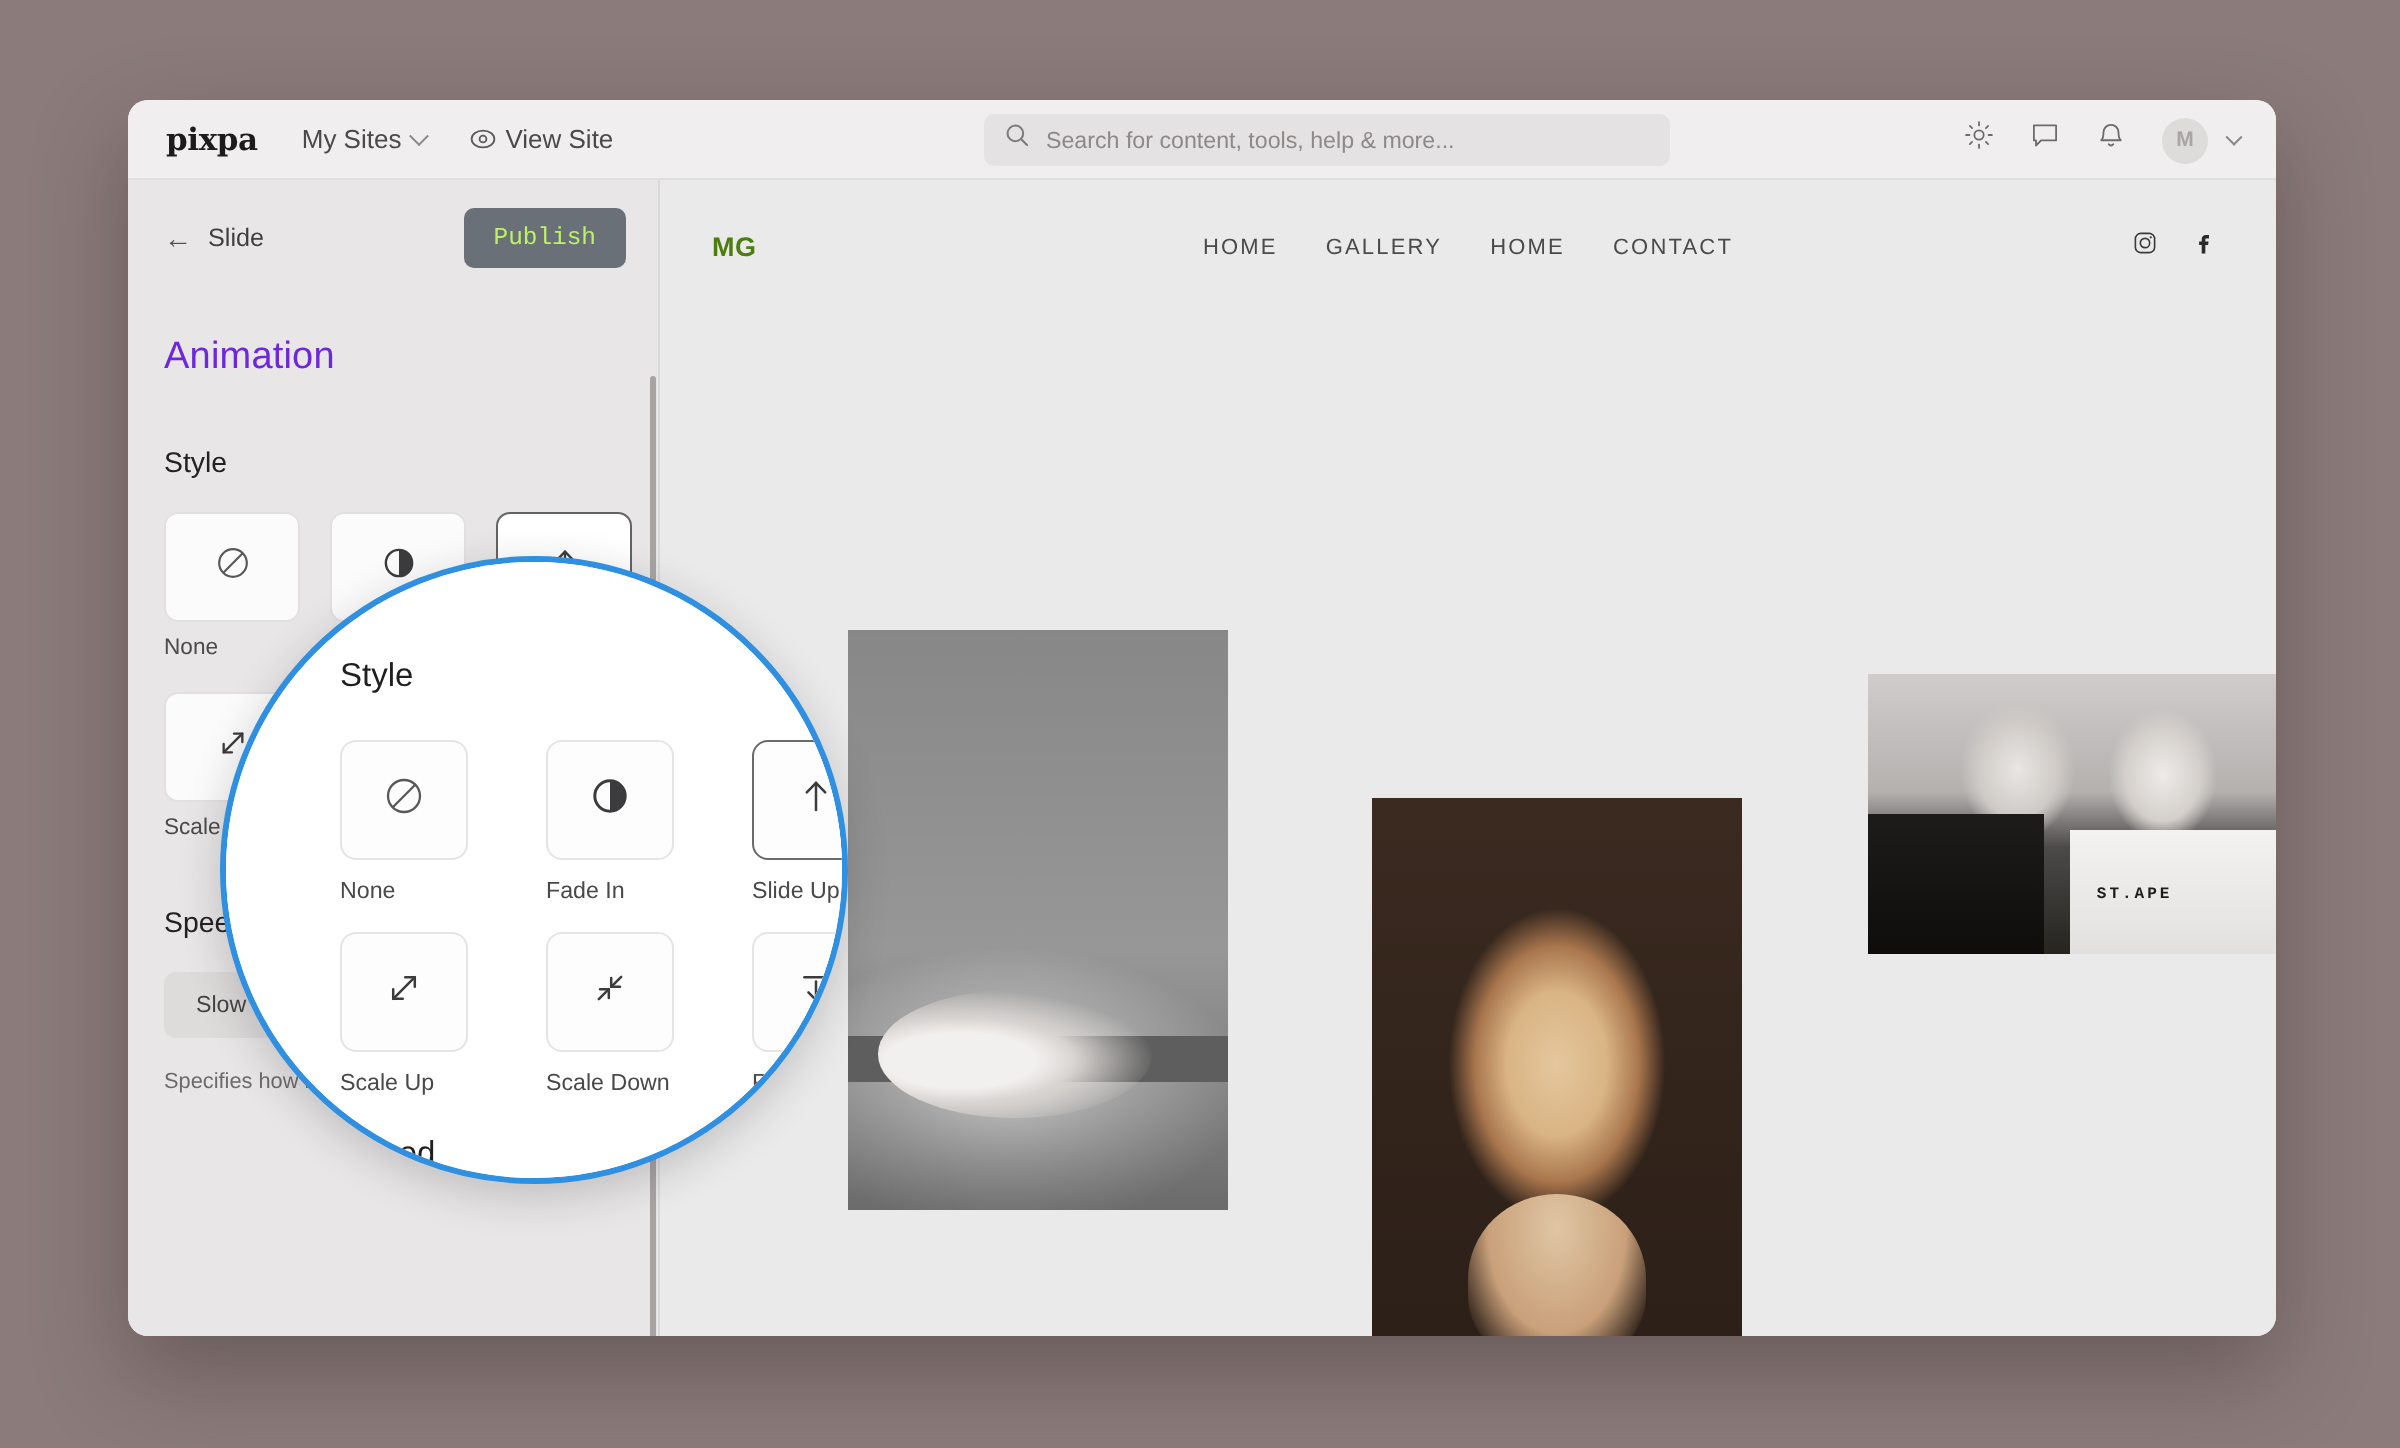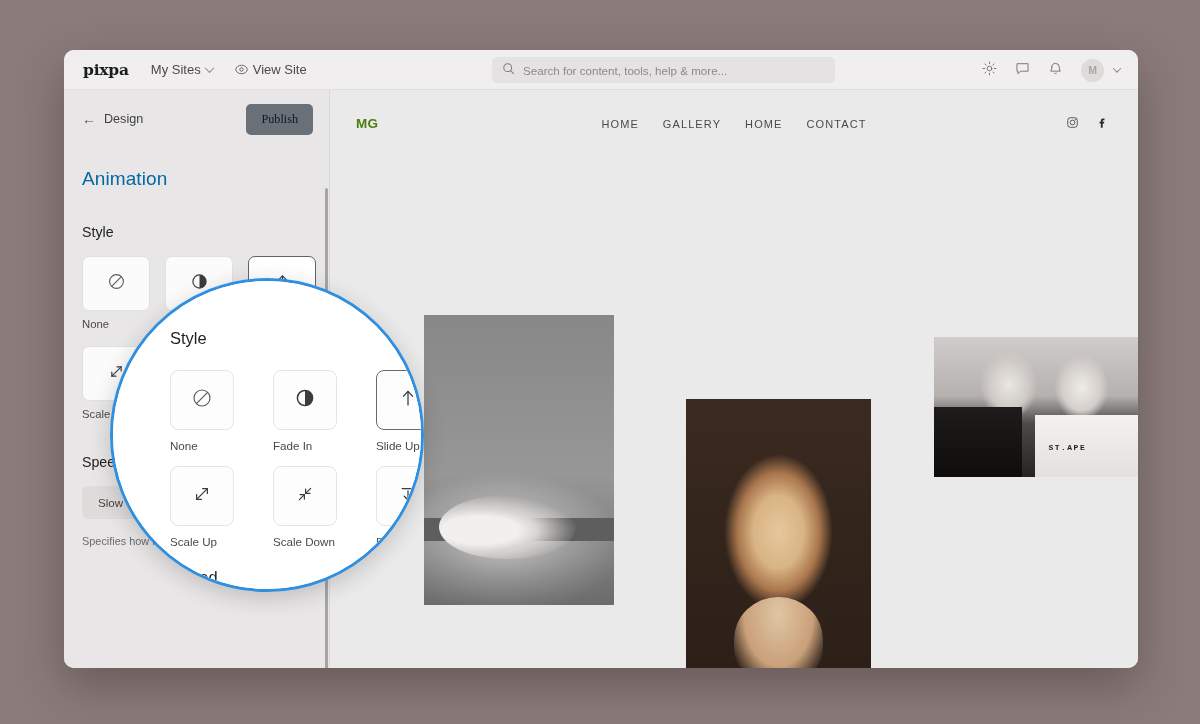--- a/index.html
+++ b/index.html
@@ -102,32 +102,32 @@
     padding: 0 16px 0 18px;
   }
   .back-link {
     display: flex; align-items: center; gap: 8px;
     font-size: 12.6px; color: #3f3f3f;
     cursor: pointer;
   }
   .arrow-l { font-size: 14px; color: #555; line-height: 1; }
   .publish {
     background: #697077;
-    color: #0f172a;
+    color: #bef264;
     border: none;
     border-radius: 5px;
     padding: 8px 15px;
     font-size: 12.2px;
-    font-family: Liberation Serif, serif;
+    font-family: Liberation Mono, monospace;
     cursor: pointer;
   }
   .sb-body { padding: 0 18px; }
   .sec-title {
     font-size: 19px; font-weight: 400;
-    color: #0369a1; margin-top: 20px; letter-spacing: .1px;
+    color: #6d28d9; margin-top: 20px; letter-spacing: .1px;
   }
   .sec-desc {
     font-size: 11.4px; color: #6d6a6a;
     line-height: 1.62; margin-top: 14px; max-width: 218px;
   }
   .sub-title {
     font-size: 14.2px; color: #222; margin-top: 34px; margin-bottom: 16px;
   }
 
   .style-grid {
@@ -353,21 +353,21 @@
       </span>
       <span class="avatar">M</span>
       <span class="av-chev"></span>
     </div>
   </div>
 
   <div class="sidebar">
     <div class="sb-head">
       <div class="back-link">
         <span class="arrow-l">←</span>
-        <span>Design</span>
+        <span>Slide</span>
       </div>
       <button class="publish">Publish</button>
     </div>
 
     <div class="sb-body">
       <div class="sec-title">Animation</div>
 
       <div class="sub-title">Style</div>
 
       <div class="style-grid">

